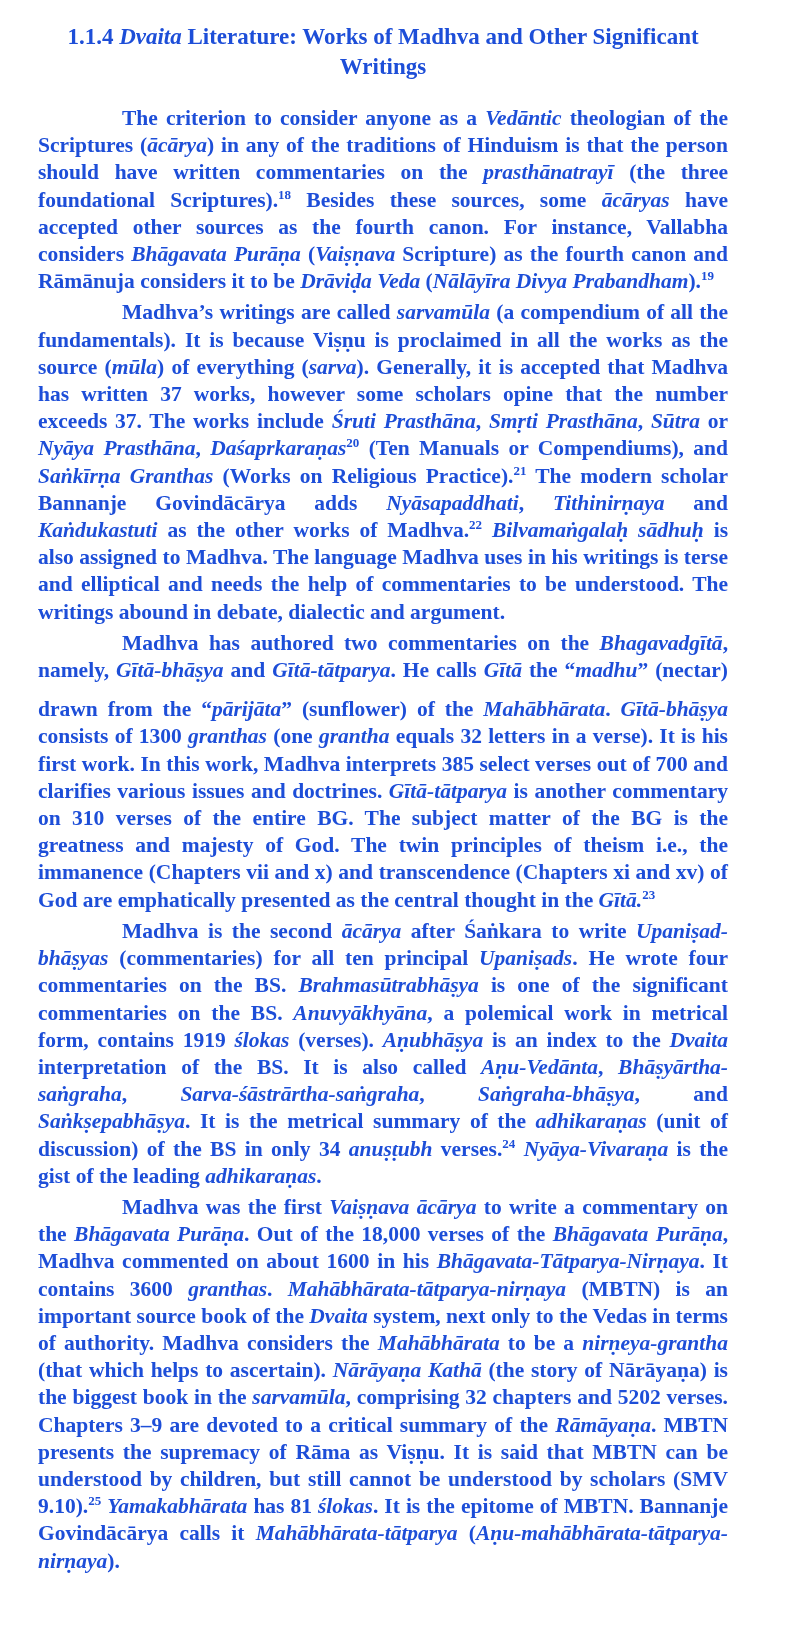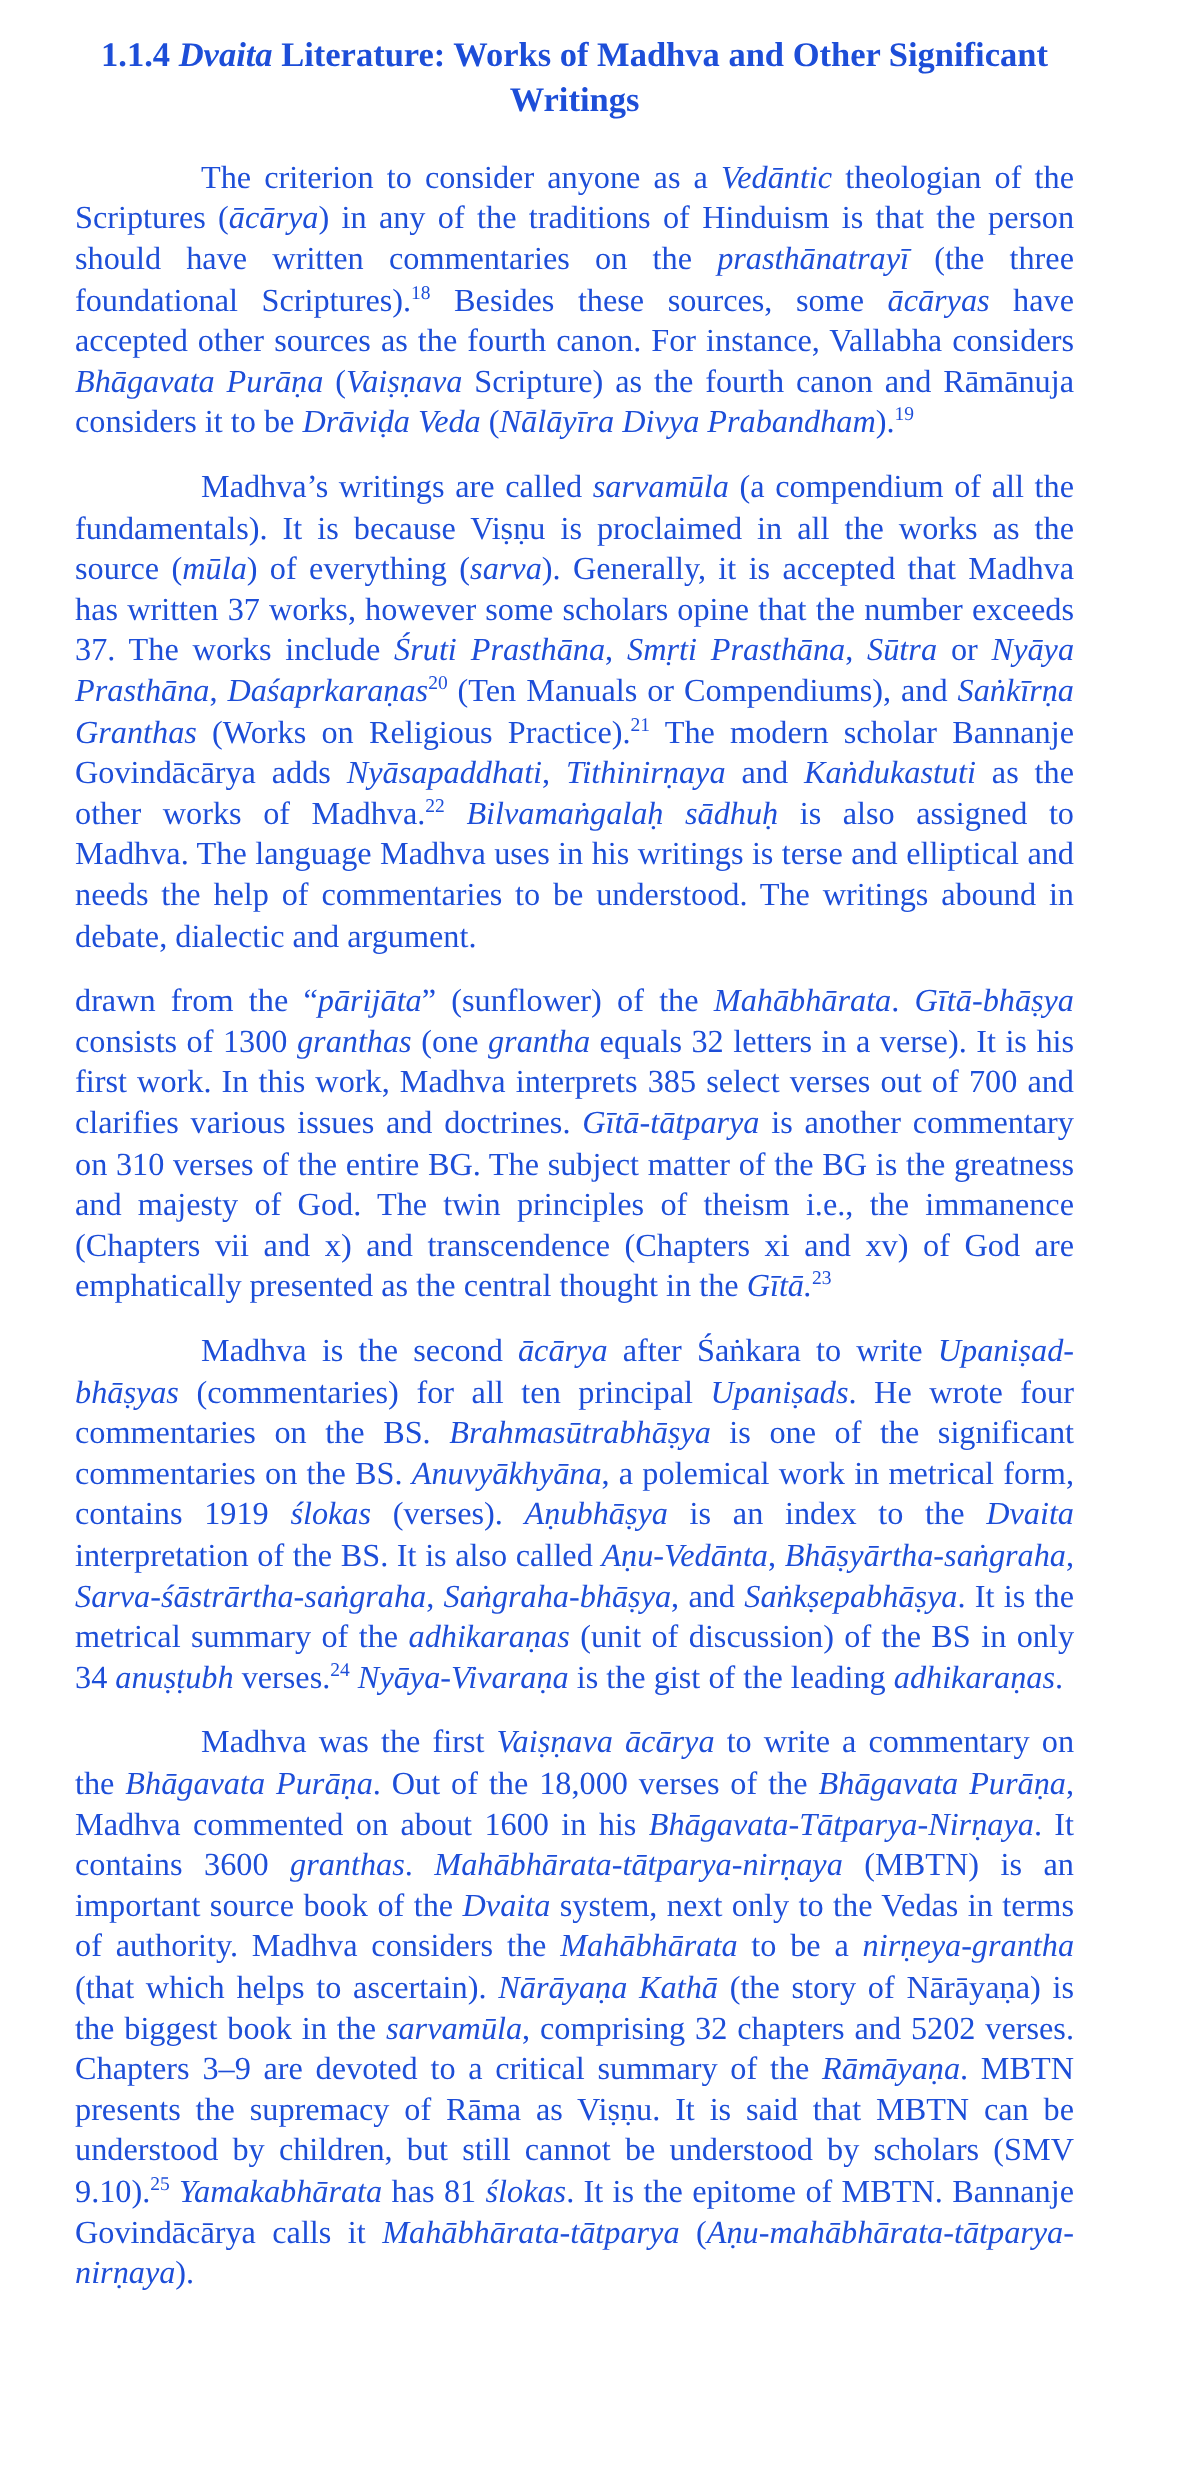--- a/index.html
+++ b/index.html
@@ -10,34 +10,35 @@
     color: #1d4ed8;
     font-size: 21.5px;
     line-height: 27.2px;
   }
   .title {
     text-align: center; font-weight: bold;
     font-size: 23px; line-height: 30px;
     margin: 0 0 23px 0;
   }
   .title i { font-style: italic; }
-  p { margin: 16px; text-align: justify; text-indent: 84px; }
+  p { margin: 4px; text-align: justify; text-indent: 84px; font-weight: bold; }
   p i { font-style: italic; }
   sup { font-size: 13px; line-height: 0; vertical-align: 8px; }
   .cont { text-indent: 0; margin-top: 12px; }
   .last { text-align-last: left; }
 </style>
 </head>
 <body>
 
 <div class="page">
   <h1 class="title">
     <span>1.1.4</span>
     <i>Dvaita</i>
     <span>Literature: Works of Madhva and Other Significant Writings</span>
   </h1>
 
   <p><span>The criterion to consider anyone as a </span><i>Vedāntic</i><span> theologian of the Scriptures (</span><i>ācārya</i><span>) in any of the traditions of Hinduism is that the person should have written commentaries on the </span><i>prasthānatrayī</i><span> (the three foundational Scriptures).</span><sup>18</sup><span> Besides these sources, some </span><i>ācāryas</i><span> have accepted other sources as the fourth canon. For instance, Vallabha considers </span><i>Bhāgavata Purāṇa</i><span> (</span><i>Vaiṣṇava</i><span> Scripture) as the fourth canon and Rāmānuja considers it to be </span><i>Drāviḍa Veda</i><span> (</span><i>Nālāyīra Divya Prabandham</i><span>).</span><sup>19</sup></p>
   <p><span>Madhva’s writings are called </span><i>sarvamūla</i><span> (a compendium of all the fundamentals). It is because Viṣṇu is proclaimed in all the works as the source (</span><i>mūla</i><span>) of everything (</span><i>sarva</i><span>). Generally, it is accepted that Madhva has written 37 works, however some scholars opine that the number exceeds 37. The works include </span><i>Śruti Prasthāna</i><span>, </span><i>Smṛti Prasthāna</i><span>, </span><i>Sūtra</i><span> or </span><i>Nyāya Prasthāna</i><span>, </span><i>Daśaprkaraṇas</i><sup>20</sup><span> (Ten Manuals or Compendiums), and </span><i>Saṅkīrṇa Granthas</i><span> (Works on Religious Practice).</span><sup>21</sup><span> The modern scholar Bannanje Govindācārya adds </span><i>Nyāsapaddhati</i><span>, </span><i>Tithinirṇaya</i><span> and </span><i>Kaṅdukastuti</i><span> as the other works of Madhva.</span><sup>22</sup><span> </span><i>Bilvamaṅgalaḥ sādhuḥ</i><span> is also assigned to Madhva. The language Madhva uses in his writings is terse and elliptical and needs the help of commentaries to be understood. The writings abound in debate, dialectic and argument.</span></p>
+  <p class="last" style="text-align-last: justify;"><span>Madhva has authored two commentaries on the </span><i>Bhagavadgītā</i><span>, namely, </span><i>Gītā-bhāṣya</i><span> and </span><i>Gītā-tātparya</i><span>. He calls </span><i>Gītā</i><span> the “</span><i>madhu</i><span>” (nectar)</span></p>
   <p class="cont"><span>drawn from the “</span><i>pārijāta</i><span>” (sunflower) of the </span><i>Mahābhārata</i><span>. </span><i>Gītā-bhāṣya</i><span> consists of 1300 </span><i>granthas</i><span> (one </span><i>grantha</i><span> equals 32 letters in a verse). It is his first work. In this work, Madhva interprets 385 select verses out of 700 and clarifies various issues and doctrines. </span><i>Gītā-tātparya</i><span> is another commentary on 310 verses of the entire BG. The subject matter of the BG is the greatness and majesty of God. The twin principles of theism i.e., the immanence (Chapters vii and x) and transcendence (Chapters xi and xv) of God are emphatically presented as the central thought in the </span><i>Gītā.</i><sup>23</sup></p>
   <p><span>Madhva is the second </span><i>ācārya</i><span> after Śaṅkara to write </span><i>Upaniṣad-bhāṣyas</i><span> (commentaries) for all ten principal </span><i>Upaniṣads</i><span>. He wrote four commentaries on the BS. </span><i>Brahmasūtrabhāṣya</i><span> is one of the significant commentaries on the BS. </span><i>Anuvyākhyāna</i><span>, a polemical work in metrical form, contains 1919 </span><i>ślokas</i><span> (verses). </span><i>Aṇubhāṣya</i><span> is an index to the </span><i>Dvaita</i><span> interpretation of the BS. It is also called </span><i>Aṇu-Vedānta</i><span>, </span><i>Bhāṣyārtha-saṅgraha</i><span>, </span><i>Sarva-śāstrārtha-saṅgraha</i><span>, </span><i>Saṅgraha-bhāṣya</i><span>, and </span><i>Saṅkṣepabhāṣya</i><span>. It is the metrical summary of the </span><i>adhikaraṇas</i><span> (unit of discussion) of the BS in only 34 </span><i>anuṣṭubh</i><span> verses.</span><sup>24</sup><span> </span><i>Nyāya-Vivaraṇa</i><span> is the gist of the leading </span><i>adhikaraṇas</i><span>.</span></p>
   <p><span>Madhva was the first </span><i>Vaiṣṇava ācārya</i><span> to write a commentary on the </span><i>Bhāgavata Purāṇa</i><span>. Out of the 18,000 verses of the </span><i>Bhāgavata Purāṇa</i><span>, Madhva commented on about 1600 in his </span><i>Bhāgavata-Tātparya-Nirṇaya</i><span>. It contains 3600 </span><i>granthas</i><span>. </span><i>Mahābhārata-tātparya-nirṇaya</i><span> (MBTN) is an important source book of the </span><i>Dvaita</i><span> system, next only to the Vedas in terms of authority. Madhva considers the </span><i>Mahābhārata</i><span> to be a </span><i>nirṇeya-grantha</i><span> (that which helps to ascertain). </span><i>Nārāyaṇa Kathā</i><span> (the story of Nārāyaṇa) is the biggest book in the </span><i>sarvamūla</i><span>, comprising 32 chapters and 5202 verses. Chapters 3–9 are devoted to a critical summary of the </span><i>Rāmāyaṇa</i><span>. MBTN presents the supremacy of Rāma as Viṣṇu. It is said that MBTN can be understood by children, but still cannot be understood by scholars (SMV 9.10).</span><sup>25</sup><span> </span><i>Yamakabhārata</i><span> has 81 </span><i>ślokas</i><span>. It is the epitome of MBTN. Bannanje Govindācārya calls it </span><i>Mahābhārata-tātparya</i><span> (</span><i>Aṇu-mahābhārata-tātparya-nirṇaya</i><span>).</span></p>
 </div>
 
 </body></html>

